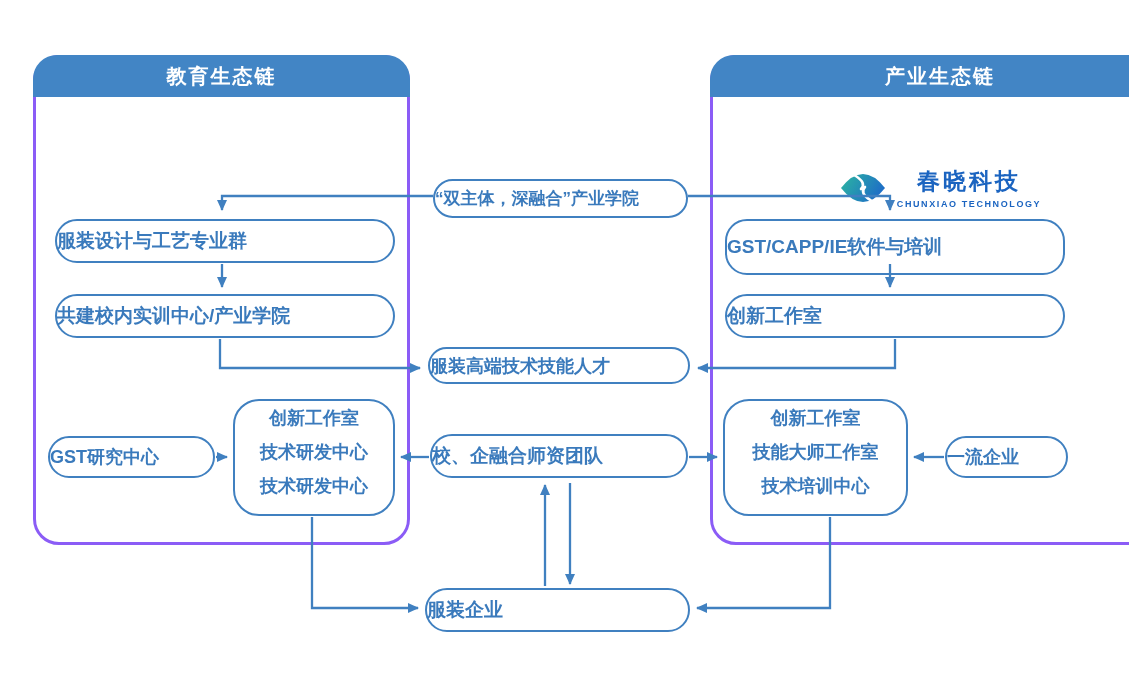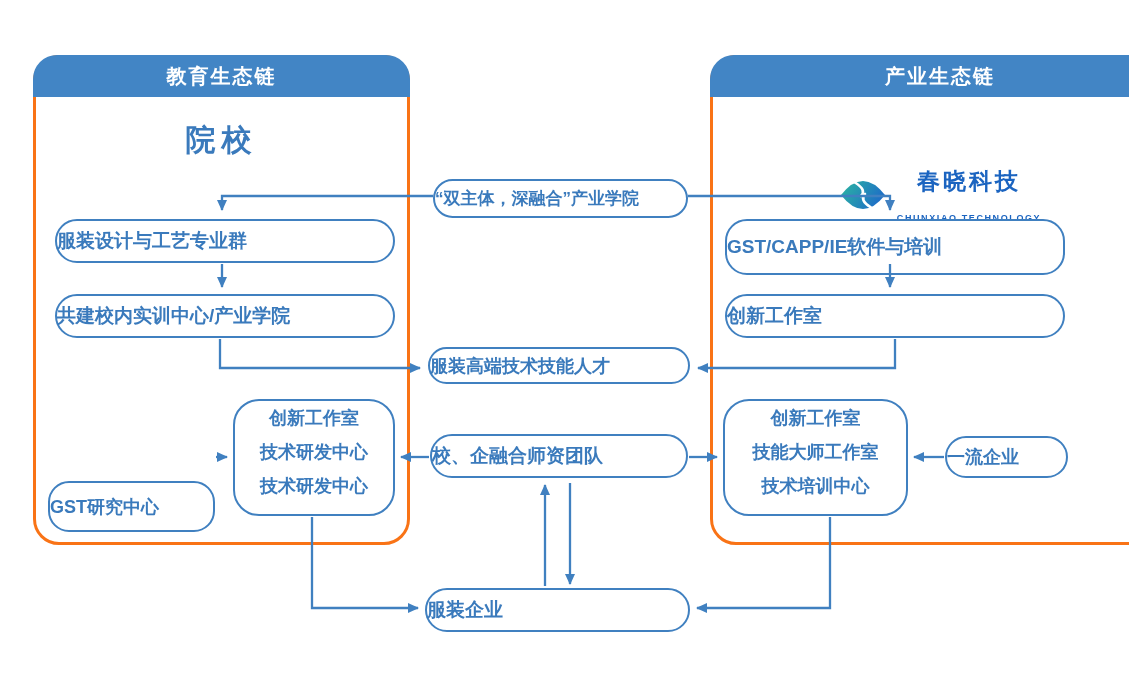--- a/index.html
+++ b/index.html
@@ -3,21 +3,21 @@
 <meta charset="utf-8">
 <style>
   * { margin:0; padding:0; box-sizing:border-box; }
   html,body { background:#ffffff; }
   body { font-family:"Liberation Sans", sans-serif; }
   .canvas {
     position:relative; width:1129px; height:689px; background:#ffffff;
     overflow:hidden; color:#3a7abc;
   }
   .panel {
-    position:absolute; border:3px solid #f97316; border-radius:26px;
+    position:absolute; border:3px solid #8b5cf6; border-radius:26px;
     background:#ffffff; z-index:1;
   }
   .panel-header {
     position:absolute; top:-3px; left:-3px; right:-3px; height:42px;
     background:#4285c5; border-radius:24px 24px 0 0;
     display:flex; align-items:center; justify-content:center;
     color:#ffffff; font-size:20px; font-weight:bold; letter-spacing:2px;
   }
   .panel-title {
     position:absolute; width:100%; text-align:center; top:62px;
@@ -34,33 +34,32 @@
   svg.wires { position:absolute; left:0; top:0; z-index:5; pointer-events:none; }
   .wire { stroke:#4080c0; stroke-width:2.3; fill:none; }
   
   .logo {
     position:absolute; left:0; right:0; top:108px; z-index:2;
     display:flex; flex-direction:column; align-items:center;
   }
   .logo-row { display:flex; align-items:center; gap:10px; }
   .logo-texts { display:flex; flex-direction:column; align-items:center; }
   .logo-name { font-size:23px; font-weight:bold; color:#1b64c0; letter-spacing:3px; }
-  .logo-sub { font-size:9px; font-weight:bold; color:#1b64c0; letter-spacing:1.6px; margin-top:16px; }
+  .logo-sub { font-size:9px; font-weight:bold; color:#1b64c0; letter-spacing:1.6px; margin-top:2px; }
   .logo-tagline { margin-top:9px; font-size:11px; font-weight:bold; color:#2aa5a0; letter-spacing:7px; }
 </style>
 </head>
 <body>
 
 <div class="canvas">
 
   <div class="panel" style="left:33px; top:55px; width:377px; height:490px;">
     <div class="panel-header">
       <span>教育生态链</span>
     </div>
-    <div class="panel-title">院校</div>
   </div>
 
   <div class="panel" style="left:710px; top:55px; width:460px; height:490px;">
     <div class="panel-header">
       <span>产业生态链</span>
     </div>
 
     <div class="logo">
       <div class="logo-row">
         <svg width="48" height="34" viewBox="0 0 48 34">
@@ -100,21 +99,21 @@
   </div>
 
   <div class="node pill" style="left:433px; top:179px; width:255px; height:39px; font-size:17px;">
     <span>“双主体，深融合”产业学院</span>
   </div>
 
   <div class="node pill" style="left:428px; top:347px; width:262px; height:37px; font-size:18px;">
     <span>服装高端技术技能人才</span>
   </div>
 
-  <div class="node pill-sm node" style="left:48px; top:436px; width:167px; height:51px;margin-top:45px;">
+  <div class="node pill-sm node" style="left:48px; top:436px; width:167px; height:42px;">
     <span>GST研究中心</span>
   </div>
 
   <div class="node multi" style="left:233px; top:399px; width:162px; height:117px;">
     <span>创新工作室</span>
     <span>技术研发中心</span>
     <span>技术研发中心</span>
   </div>
 
   <div class="node pill" style="left:430px; top:434px; width:258px; height:44px;">

